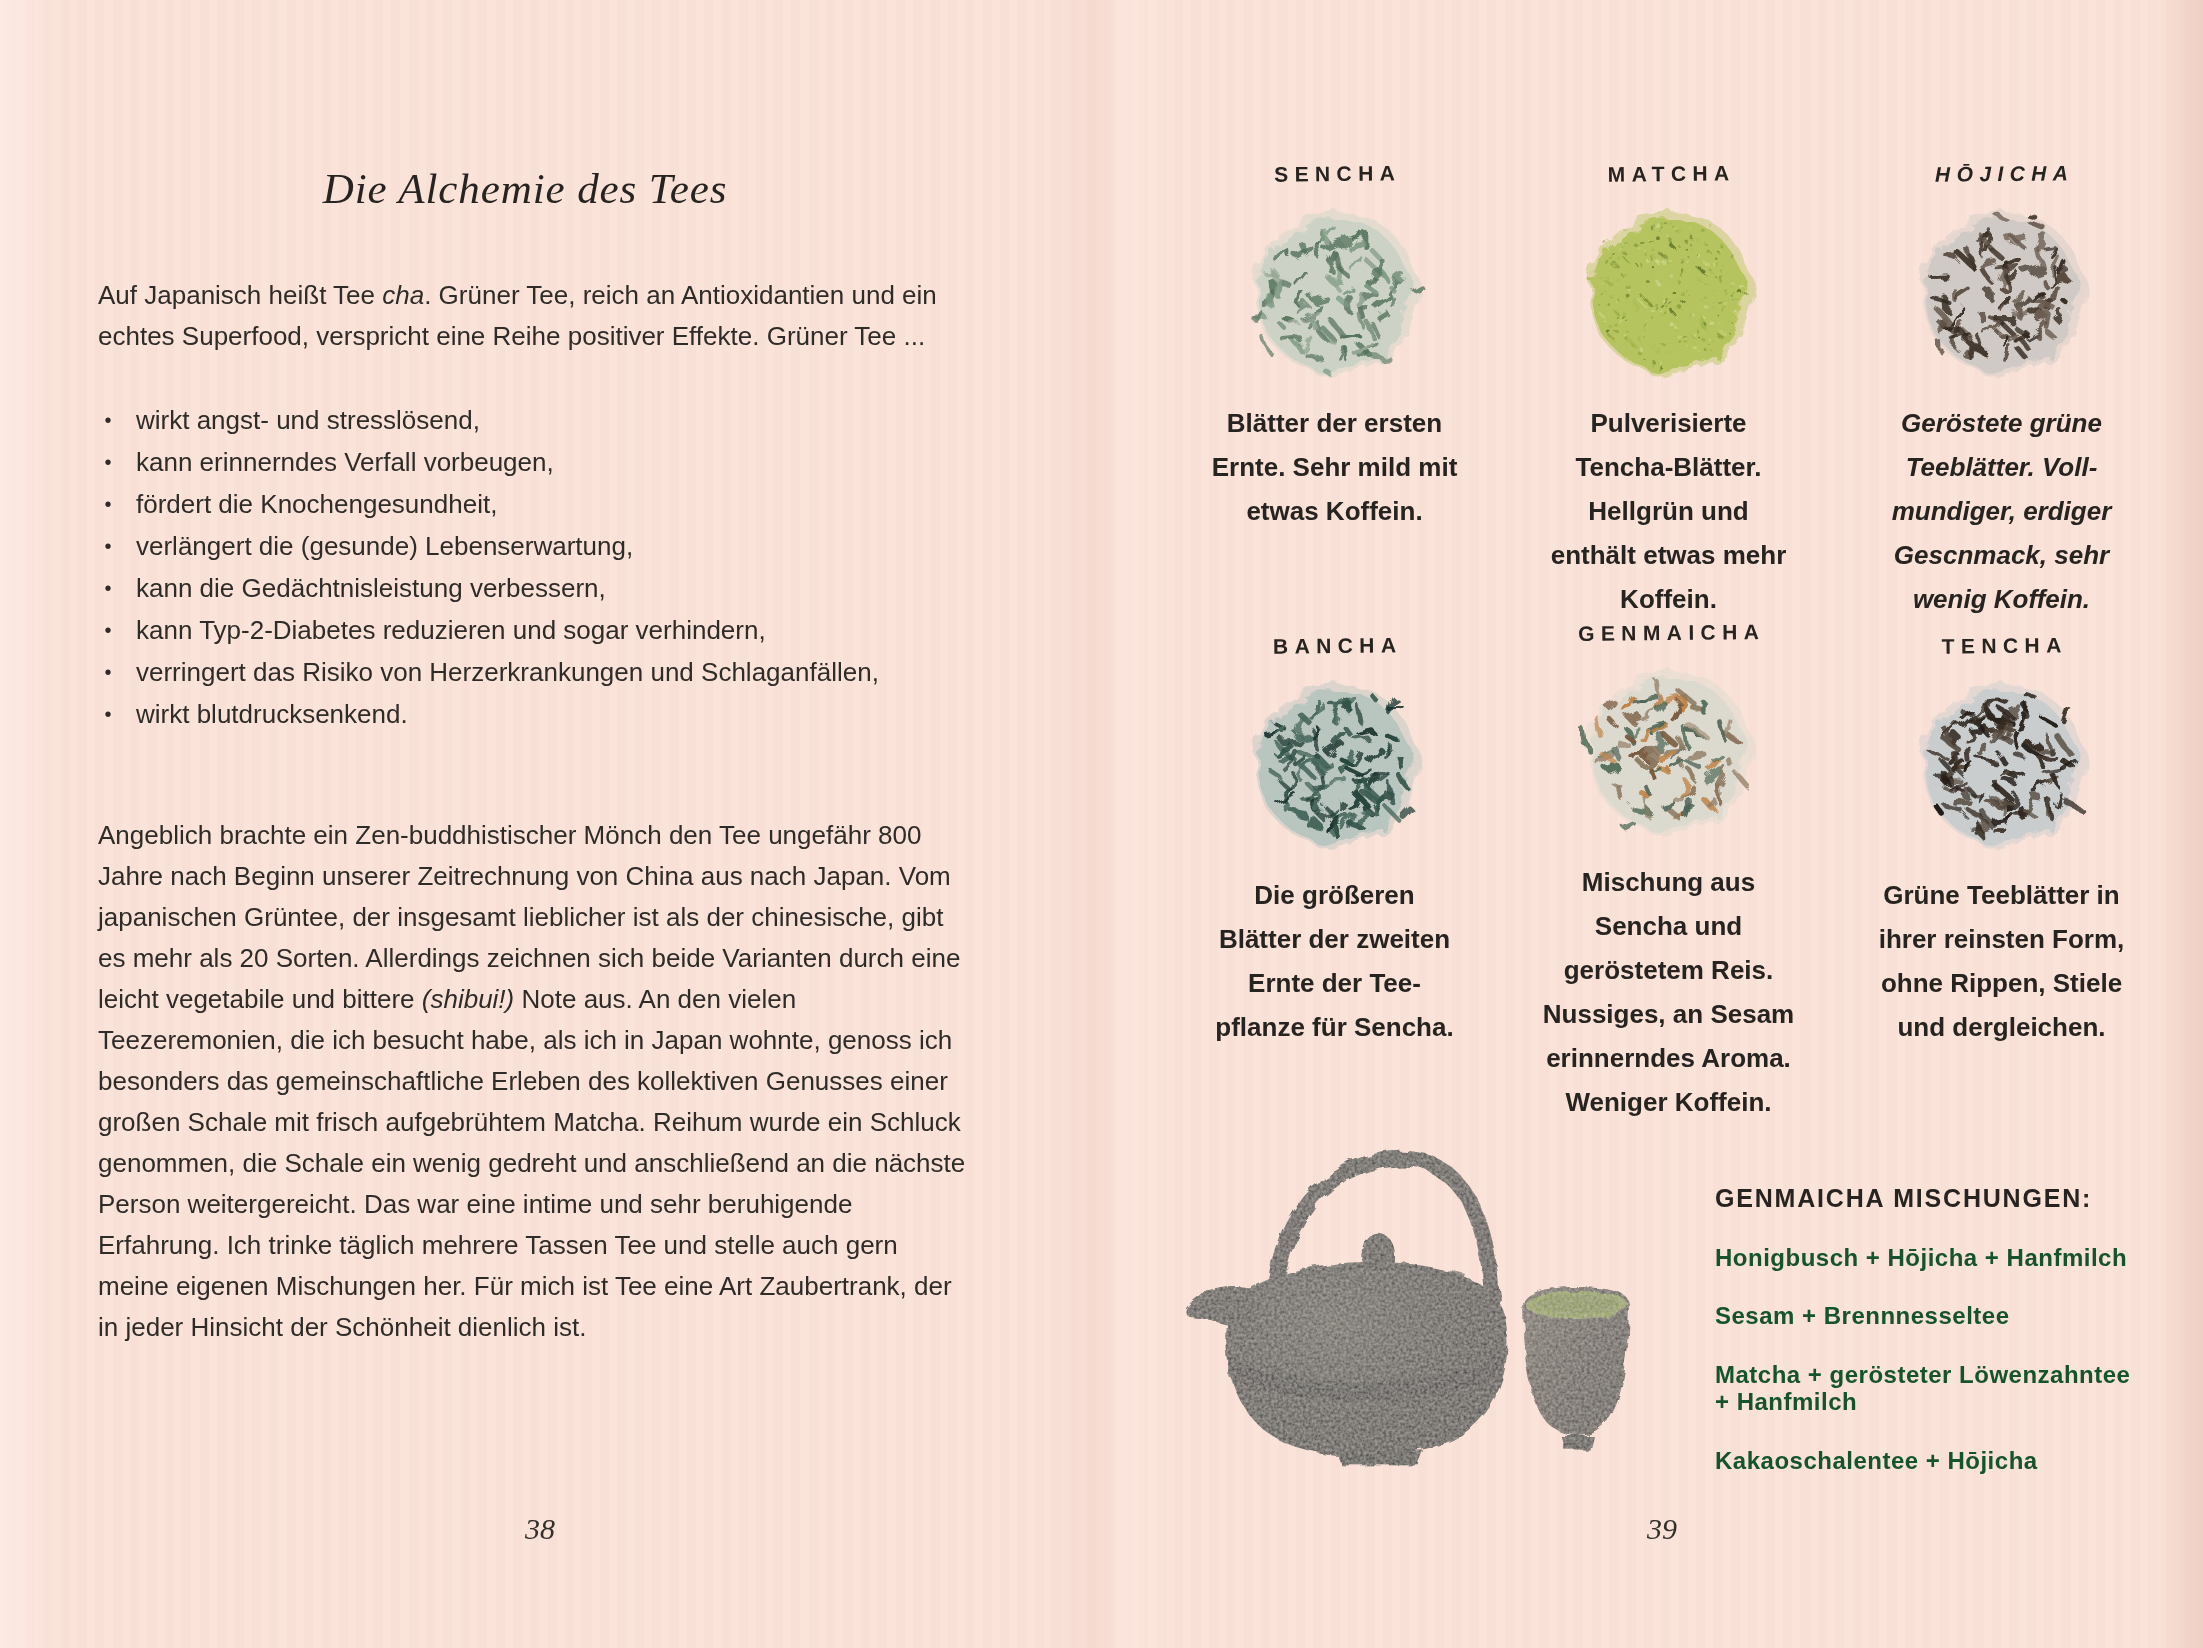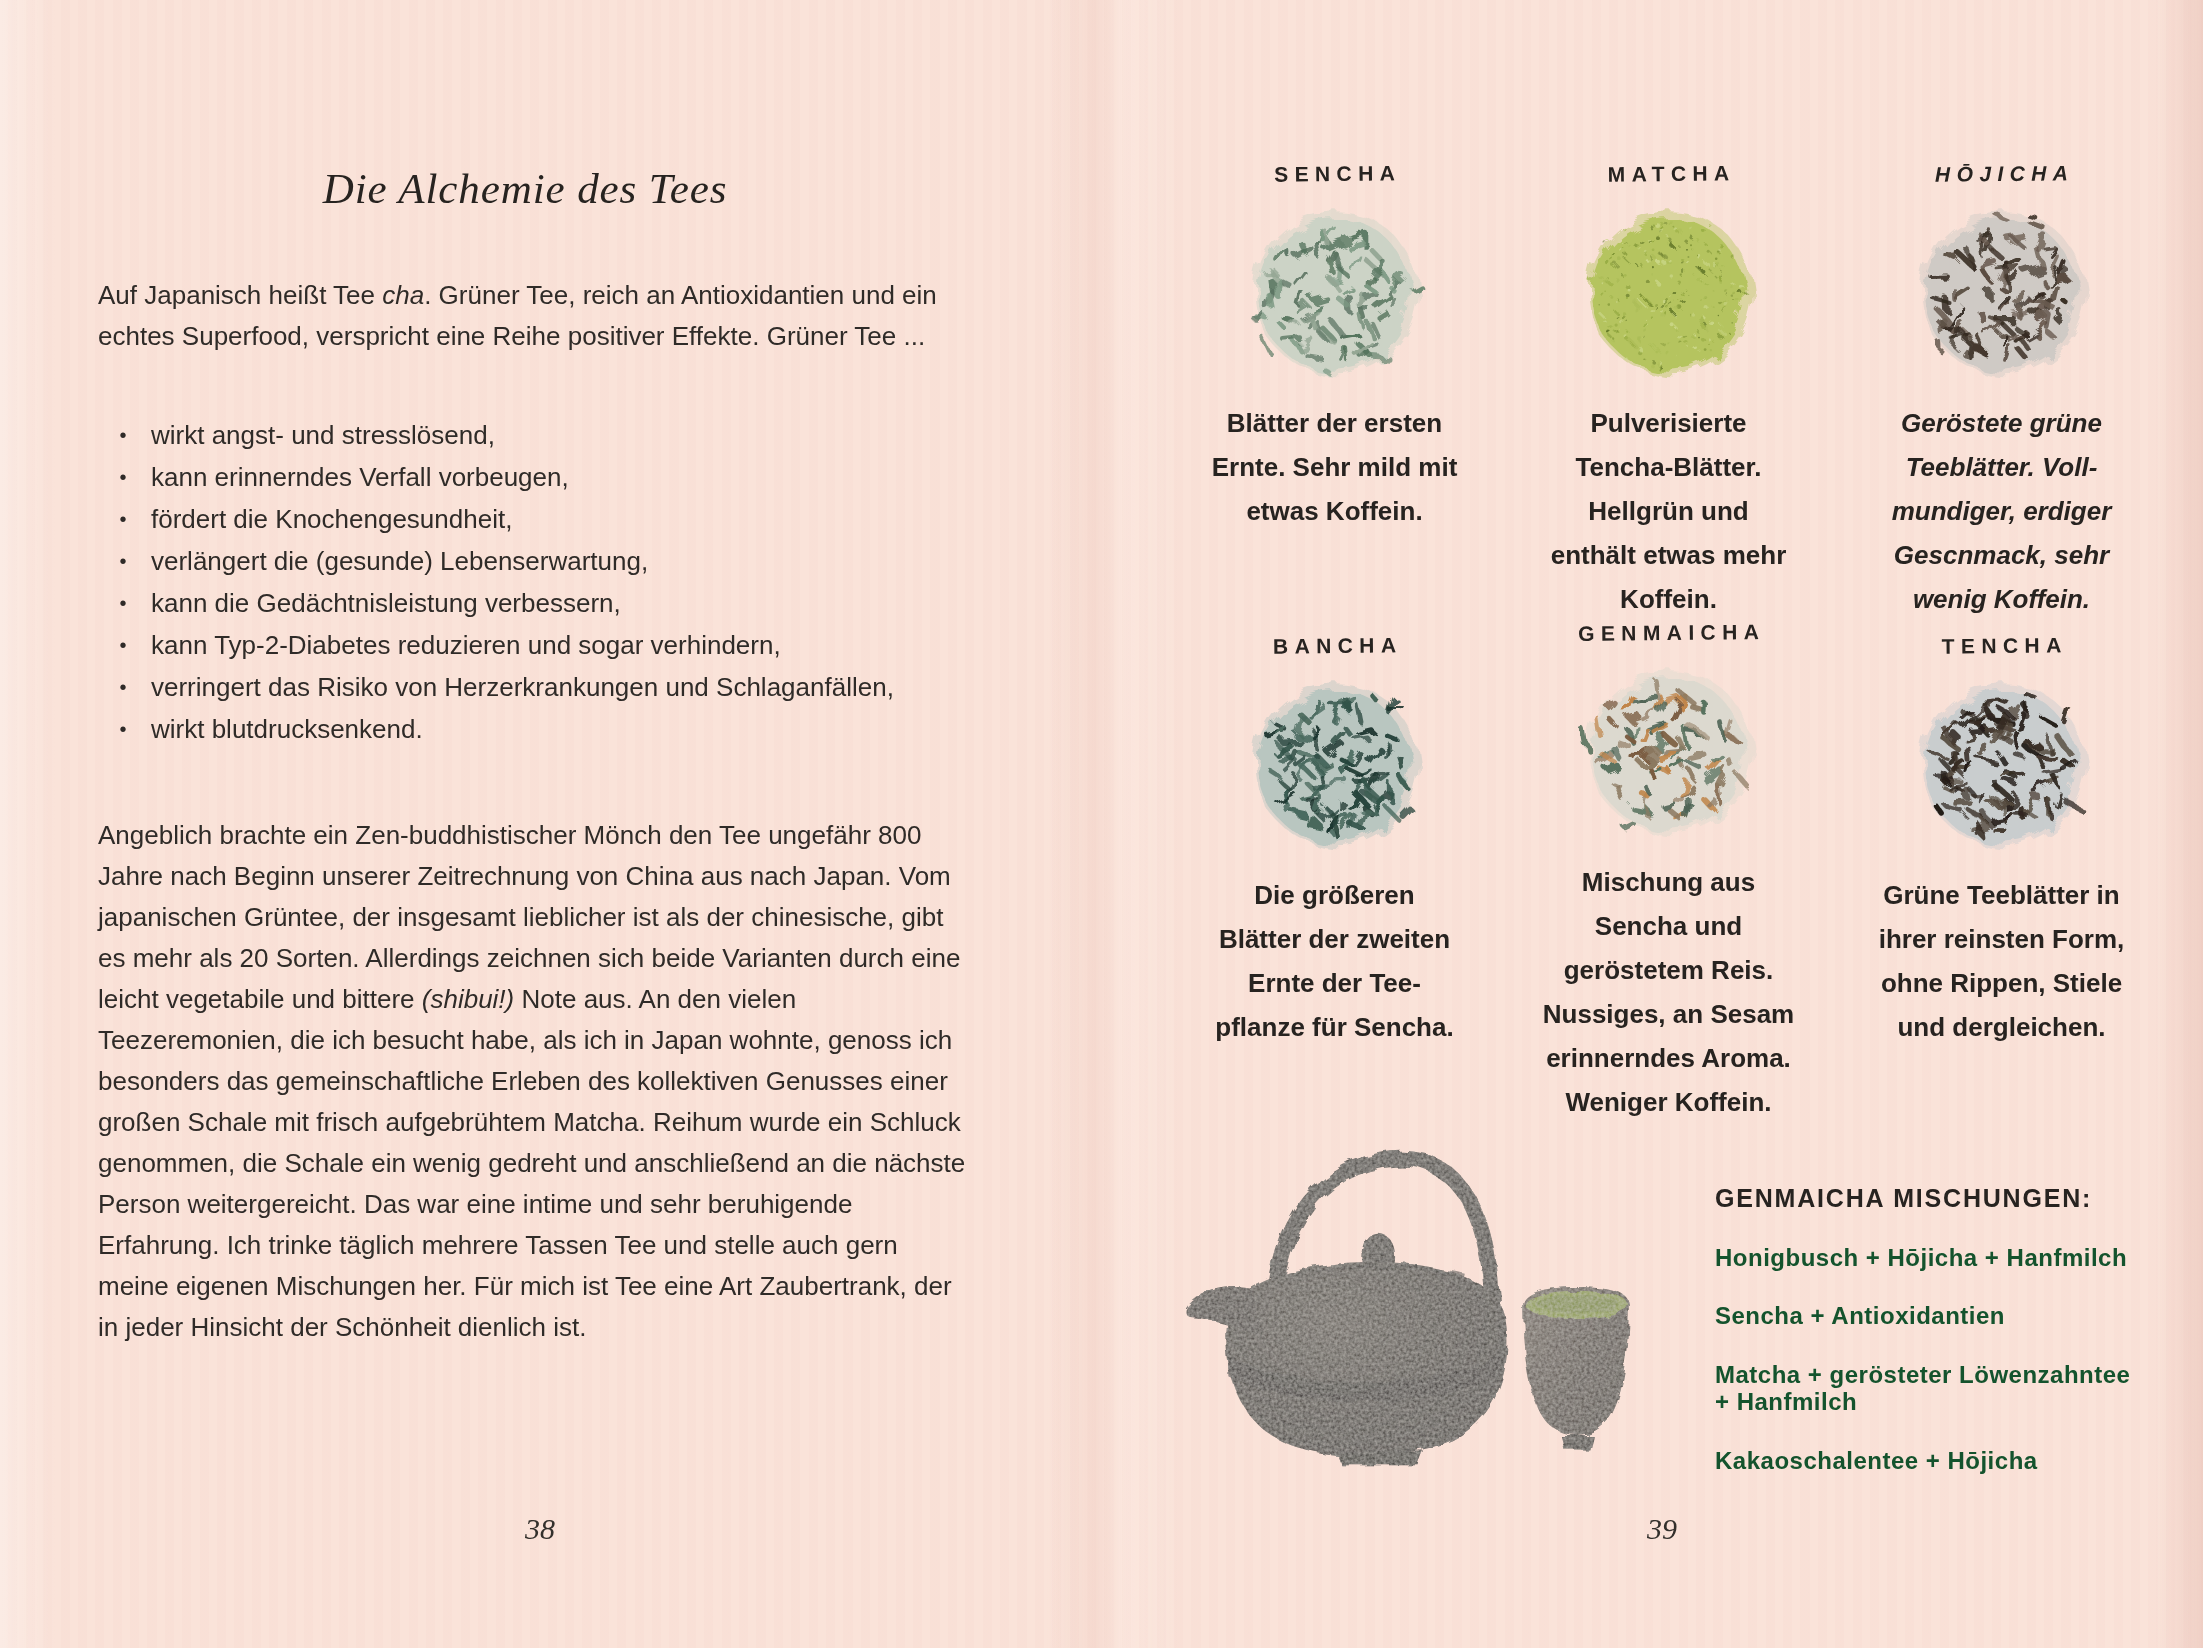--- a/index.html
+++ b/index.html
@@ -22,21 +22,21 @@
   .abs{position:absolute;}
 
   
   .title{
     left:98px;top:134px;width:854px;text-align:center;
     font-family:"Liberation Serif", serif;font-style:italic;font-weight:400;
     font-size:43px;line-height:1.2;letter-spacing:0.9px;color:#272320;
   }
   .intro{left:98px;top:249px;width:865px;font-size:26px;line-height:41px;}
   .intro .it, .story .it{font-style:italic;}
-  .benefits{left:98px;top:398px;width:865px;margin:16px;padding:0;list-style:none;}
+  .benefits{left:98px;top:398px;width:865px;margin:1px;padding:0;list-style:none;}
   .benefits li{position:relative;padding-left:37px;line-height:42px;font-size:26px;}
   .benefits li::before{
     content:"\2022";position:absolute;left:5.5px;top:0;font-size:20px;line-height:42px;color:#2f2b28;
   }
   .story{left:98px;top:789px;width:871px;font-size:26px;line-height:41px;}
   .pagenum{
     width:92px;text-align:center;top:1512px;
     font-family:"Liberation Serif", serif;font-style:italic;font-size:30px;color:#33302c;
   }
   .pn-left{left:494px;}
@@ -1020,21 +1020,21 @@
       </g>
     </svg>
   </div>
 
   <div class="abs mixtures">
     <div class="mix-heading">GENMAICHA MISCHUNGEN:</div>
     <div>
 
         <div class="mix-item">Honigbusch + Hōjicha + Hanfmilch</div>
 
-        <div class="mix-item">Sencha + Antioxidantien</div>
+        <div class="mix-item">Sesam + Brennnesseltee</div>
 
         <div class="mix-item">Matcha + gerösteter Löwenzahntee
 + Hanfmilch</div>
 
         <div class="mix-item">Kakaoschalentee + Hōjicha</div>
       </div>
   </div>
 
   <div class="abs pagenum pn-right">39</div>
 </div>

